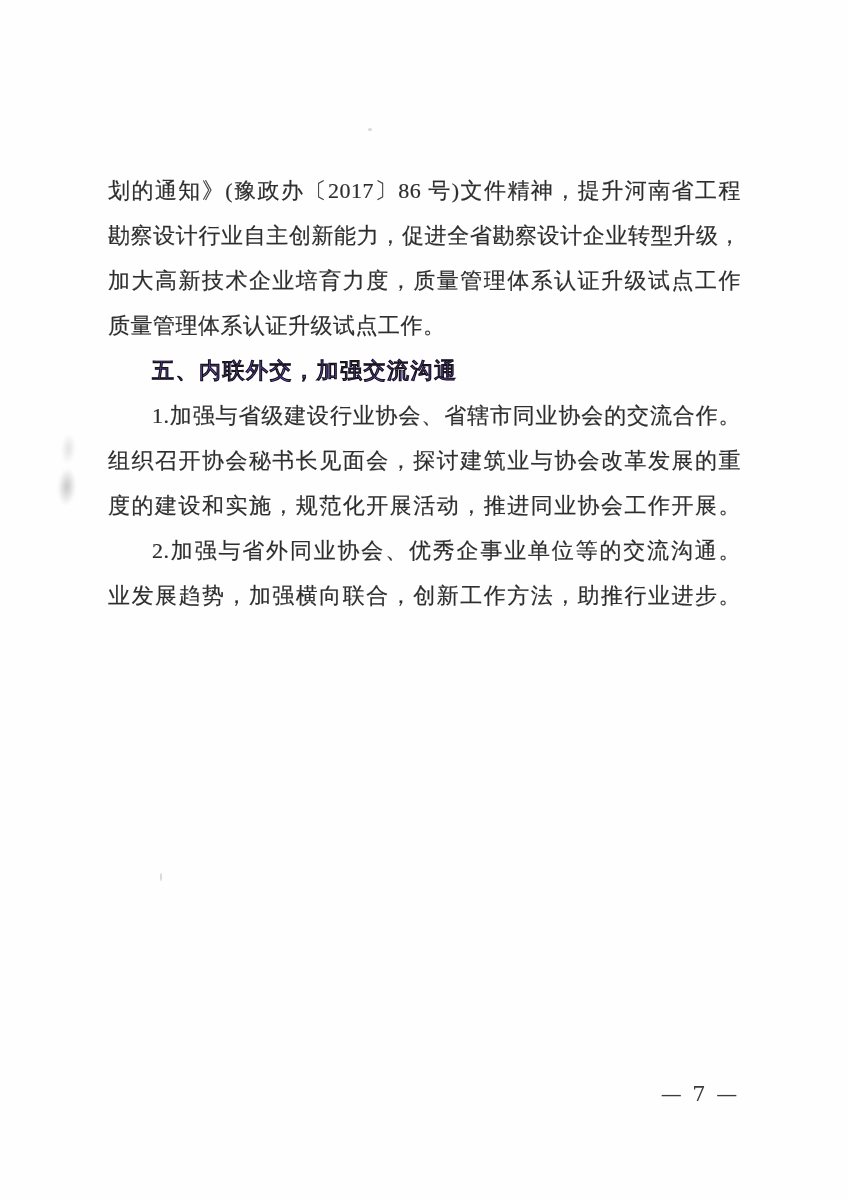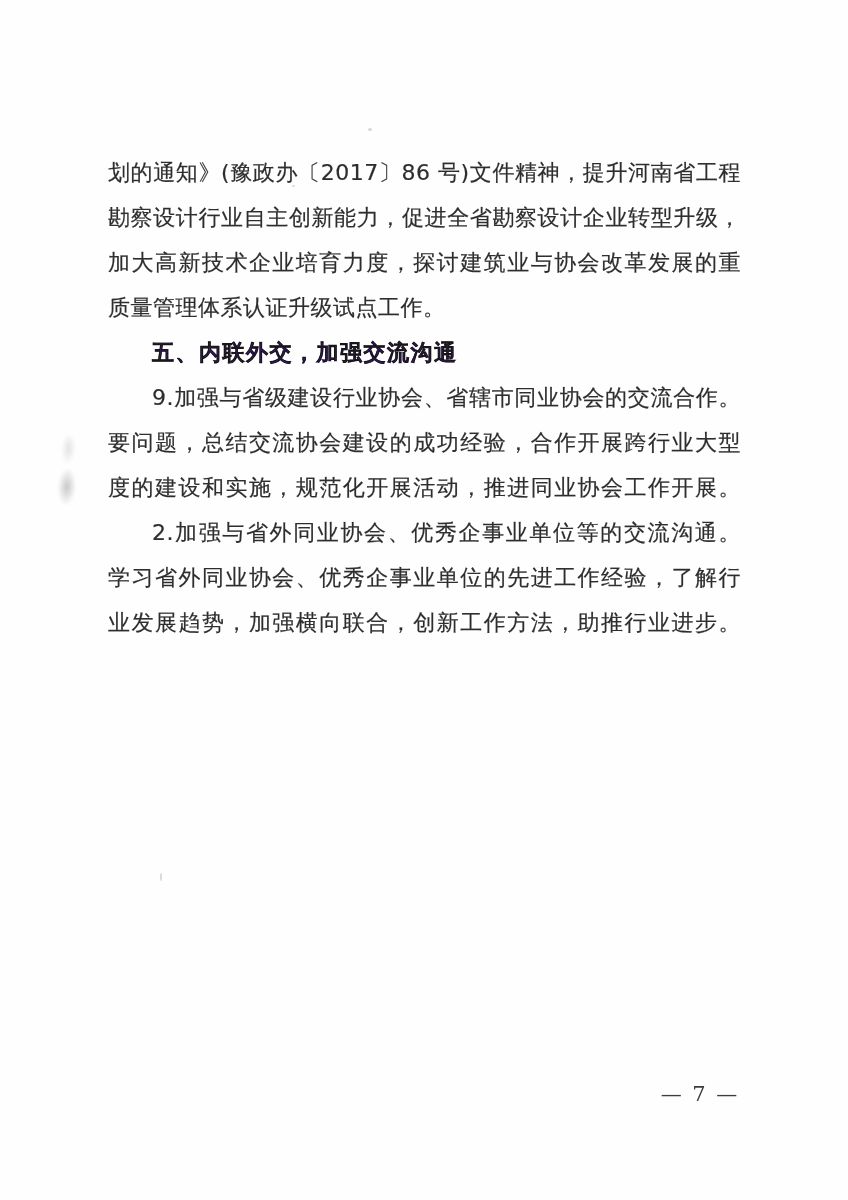--- a/index.html
+++ b/index.html
@@ -13,22 +13,23 @@
     height: 1200px;
     margin: 0 auto;
     background: #fefefe;
     overflow: hidden;
     font-family: "DejaVu Sans", sans-serif;
     color: #2d2d2d;
   }
   .text-block {
     position: absolute;
     left: 108px;
-    top: 150px;
+    top: 168px;
     width: 633px;
+    font-family: Liberation Serif, serif;
   }
   .line {
     height: 45px;
     line-height: 45px;
     font-size: 22px;
     letter-spacing: 0.5px;
     white-space: nowrap;
     text-align: justify;
     text-align-last: justify;
     color: #2d2d2d;
@@ -37,21 +38,21 @@
   .line.short {
     text-align: right;
     text-align-last: left;
   }
   .line.indent {
     padding-left: 44px;
     box-sizing: border-box;
   }
   .line.heading {
     font-weight: bold;
-    color: #4c1d95;
+    color: #8b5cf6;
     letter-spacing: 1.5px;
     -webkit-text-stroke: 0.4px #161616;
     text-align: left;
     text-align-last: left;
   }
   .page-footer {
     position: absolute;
     left: 652px;
     top: 1072px;
     width: 96px;
@@ -87,31 +88,30 @@
 </style>
 </head>
 <body>
 
 <div class="page">
 
   <div class="text-block">
 
     <div class="line">划的通知》(豫政办〔2017〕86 号)文件精神，提升河南省工程</div>
     <div class="line">勘察设计行业自主创新能力，促进全省勘察设计企业转型升级，</div>
-    <div class="line">加大高新技术企业培育力度，探讨建筑业与协会改革发展的重</div>
+    <div class="line">加大高新技术企业培育力度，质量管理体系认证升级试点工作</div>
     <div class="line short">质量管理体系认证升级试点工作。</div>
 
     <div class="line heading indent">五、内联外交，加强交流沟通</div>
 
-    <div class="line indent">9.加强与省级建设行业协会、省辖市同业协会的交流合作。</div>
-    <div class="line">要问题，总结交流协会建设的成功经验，合作开展跨行业大型</div>
+    <div class="line indent">1.加强与省级建设行业协会、省辖市同业协会的交流合作。</div>
+    <div class="line">组织召开协会秘书长见面会，探讨建筑业与协会改革发展的重</div>
     <div class="line">度的建设和实施，规范化开展活动，推进同业协会工作开展。</div>
 
     <div class="line indent">2.加强与省外同业协会、优秀企事业单位等的交流沟通。</div>
-    <div class="line">学习省外同业协会、优秀企事业单位的先进工作经验，了解行</div>
     <div class="line">业发展趋势，加强横向联合，创新工作方法，助推行业进步。</div>
 
   </div>
 
   <div class="page-footer">— 7 —</div>
 
   <div class="scan-smudge"></div>
   <div class="scan-speck speck-a"></div>
   <div class="scan-speck speck-b"></div>
   <div class="scan-speck speck-c"></div>

